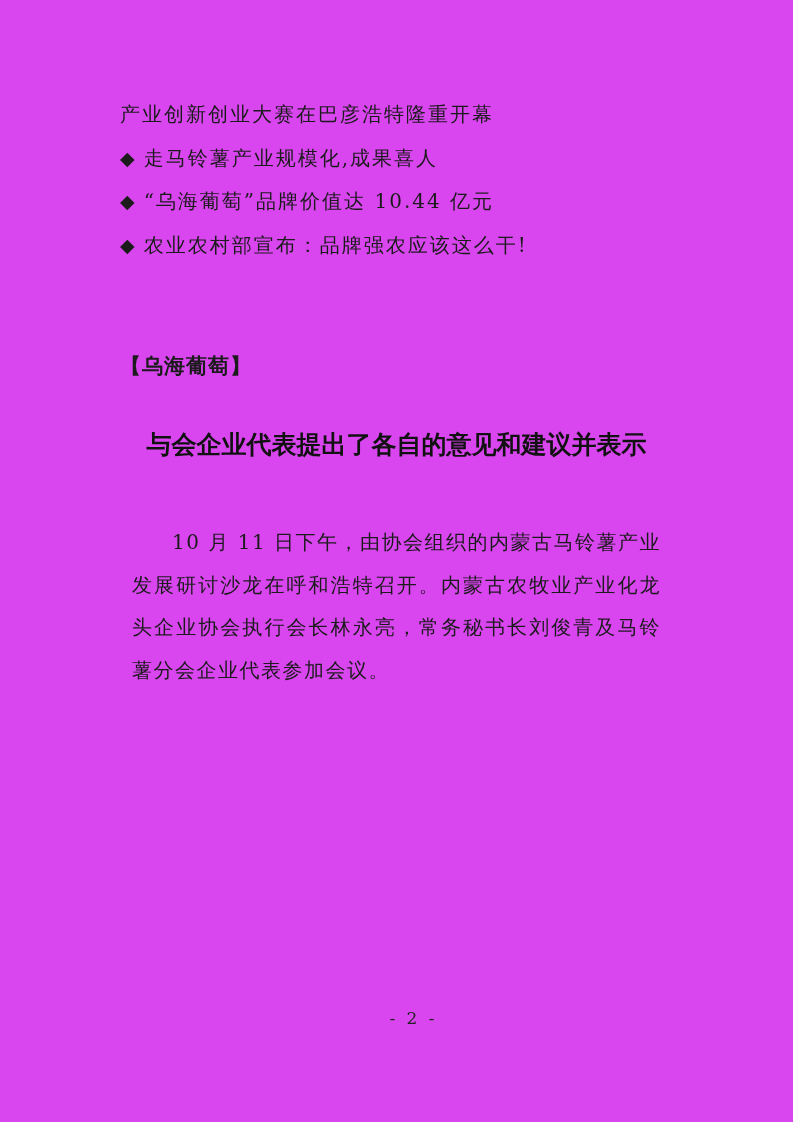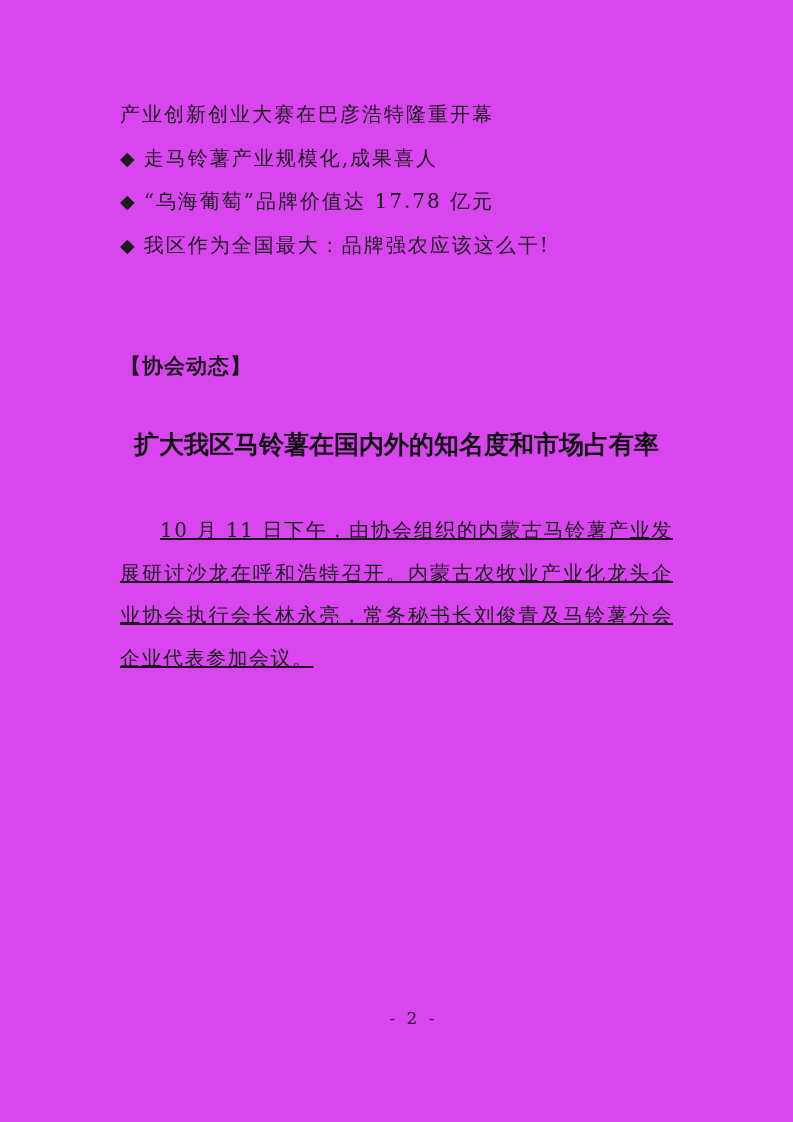--- a/index.html
+++ b/index.html
@@ -55,21 +55,21 @@
   .article-body {
     position: absolute;
     left: 120px;
     top: 509px;
     width: 553px;
     font-size: 20px;
     line-height: 42.5px;
     letter-spacing: 1.5px;
     text-align: justify;
   }
-  .article-body p { margin: 0; text-indent: 2em; text-decoration: underline; }
+  .article-body p { margin: 12px; text-indent: 2em; }
   .footer {
     position: absolute;
     left: 0;
     top: 1008px;
     width: 100%;
     text-align: center;
     font-size: 17px;
     letter-spacing: 3px;
     color: #222;
   }
@@ -80,30 +80,30 @@
 <div class="page">
 
   <div class="headlines">
     <div class="headline-row">
       <span>产业创新创业大赛在巴彦浩特隆重开幕</span>
     </div>
     <div class="headline-row">
       <span class="bullet">◆</span><span>走马铃薯产业规模化,成果喜人</span>
     </div>
     <div class="headline-row">
-      <span class="bullet">◆</span><span>“乌海葡萄”品牌价值达 17.78 亿元</span>
+      <span class="bullet">◆</span><span>“乌海葡萄”品牌价值达 10.44 亿元</span>
     </div>
     <div class="headline-row">
-      <span class="bullet">◆</span><span>我区作为全国最大：品牌强农应该这么干!</span>
+      <span class="bullet">◆</span><span>农业农村部宣布：品牌强农应该这么干!</span>
     </div>
   </div>
 
-  <div class="section-label">【协会动态】</div>
+  <div class="section-label">【乌海葡萄】</div>
 
-  <h1 class="article-title">扩大我区马铃薯在国内外的知名度和市场占有率</h1>
+  <h1 class="article-title">与会企业代表提出了各自的意见和建议并表示</h1>
 
   <div class="article-body">
     <p>10 月 11 日下午，由协会组织的内蒙古马铃薯产业发展研讨沙龙在呼和浩特召开。内蒙古农牧业产业化龙头企业协会执行会长林永亮，常务秘书长刘俊青及马铃薯分会企业代表参加会议。</p>
   </div>
 
   <div class="footer">- 2 -</div>
 
 </div>
 
 </body></html>

